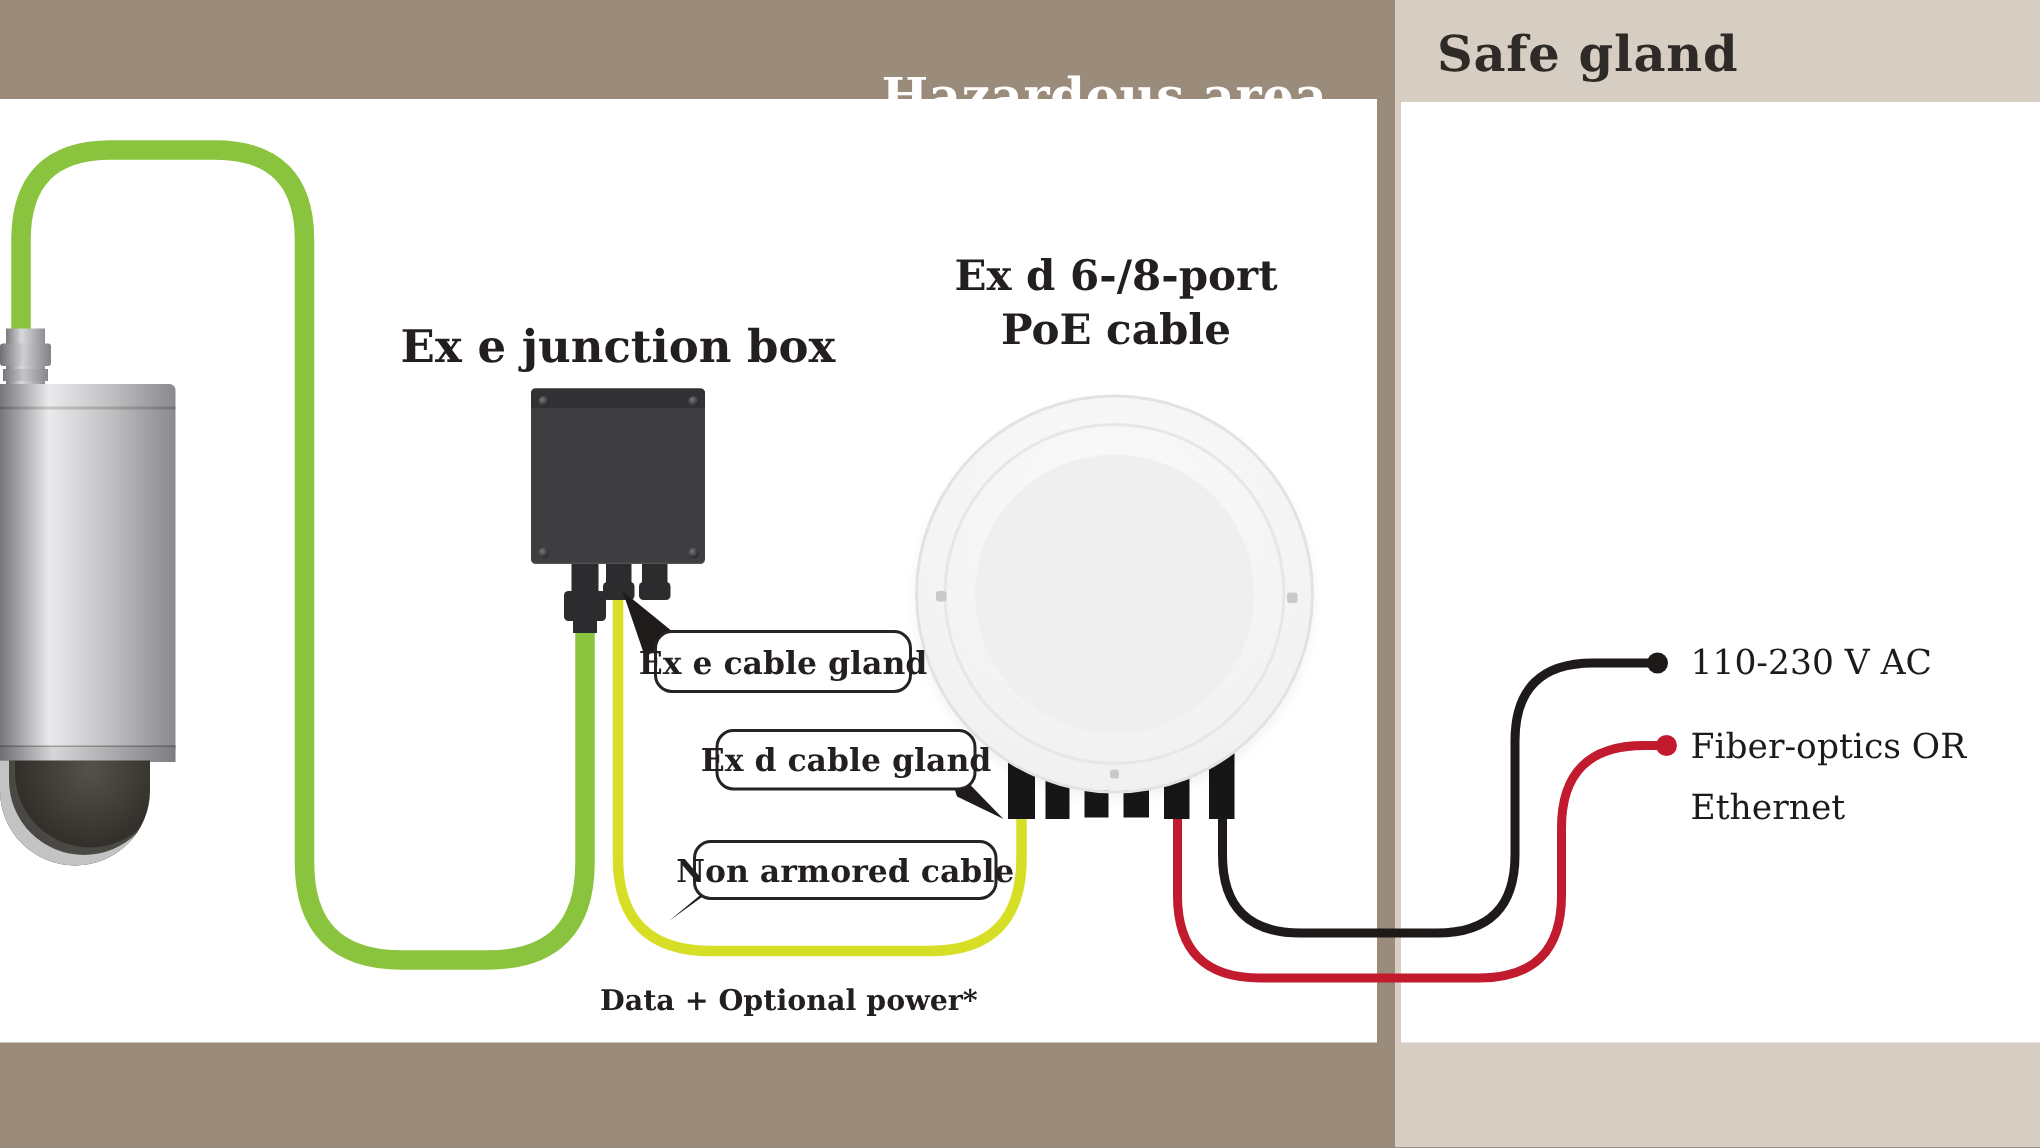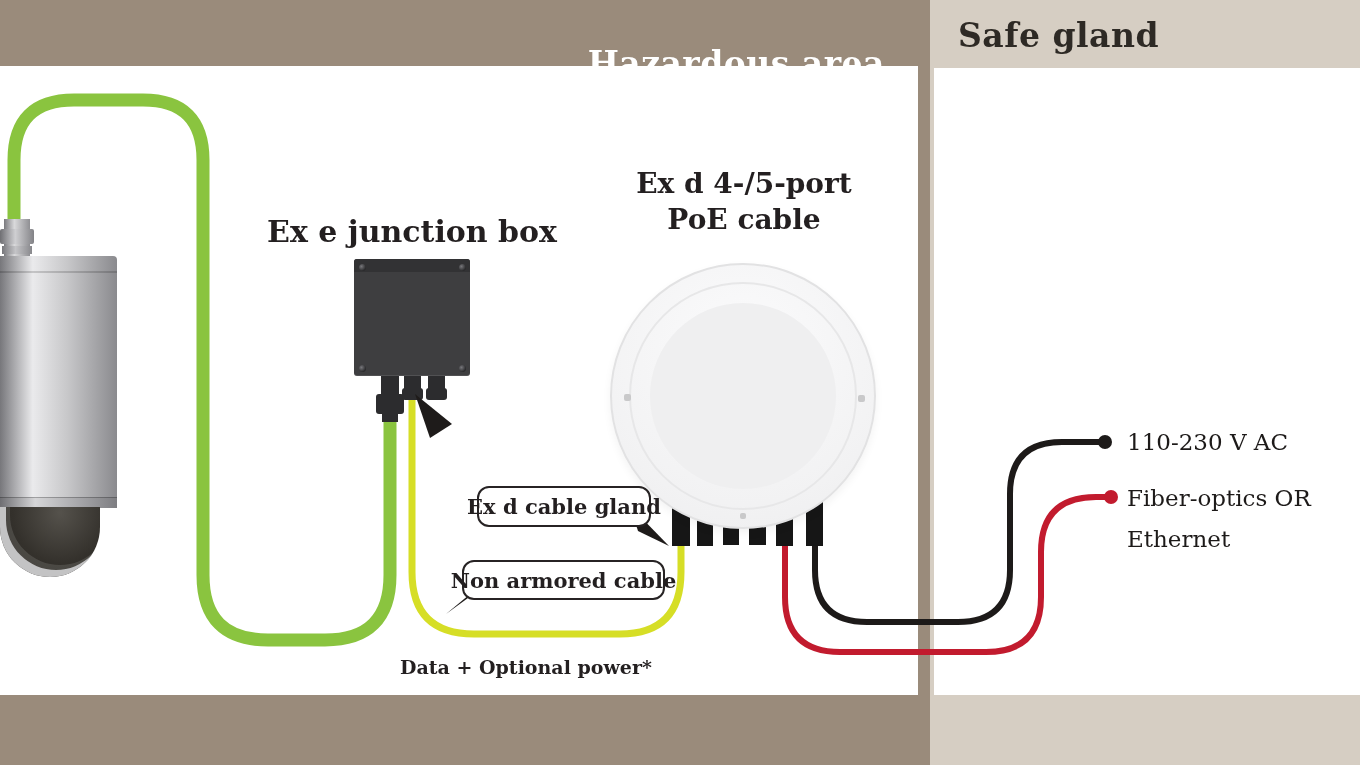--- a/index.html
+++ b/index.html
@@ -123,30 +123,33 @@
   <div class="abs sw-dot" style="left:624px; top:394px;"></div>
   <div class="abs sw-dot" style="left:858px; top:395px;"></div>
   <div class="abs sw-dot" style="left:740px; top:513px; width:6px; height:6px;"></div>
 
   <svg class="abs layer" viewBox="0 0 1360 765">
     <polygon points="415,394 452,424 430,438" fill="#1e1b1a"></polygon>
     <polygon points="630,506 669,546 638,531" fill="#1e1b1a"></polygon>
     <polygon points="487,580 446,614 468,598" fill="#1e1b1a"></polygon>
   </svg>
 
+  <div class="abs callout co-exe">
+    <span>Ex e cable gland</span>
+  </div>
   <div class="abs callout co-exd">
     <span>Ex d cable gland</span>
   </div>
   <div class="abs callout co-non">
     <span>Non armored cable</span>
   </div>
 
   <div class="abs title jb-title">Ex e junction box</div>
   <div class="abs title sw-title">
-    <div>Ex d 4-/5-port</div>
+    <div>Ex d 6-/8-port</div>
     <div>PoE cable</div>
   </div>
   <div class="abs note">Data + Optional power*</div>
 
   <div class="abs safe-label lbl-power">110-230 V AC</div>
   <div class="abs safe-label lbl-fiber">
     <div>Fiber-optics OR</div>
     <div>Ethernet</div>
   </div>
 

